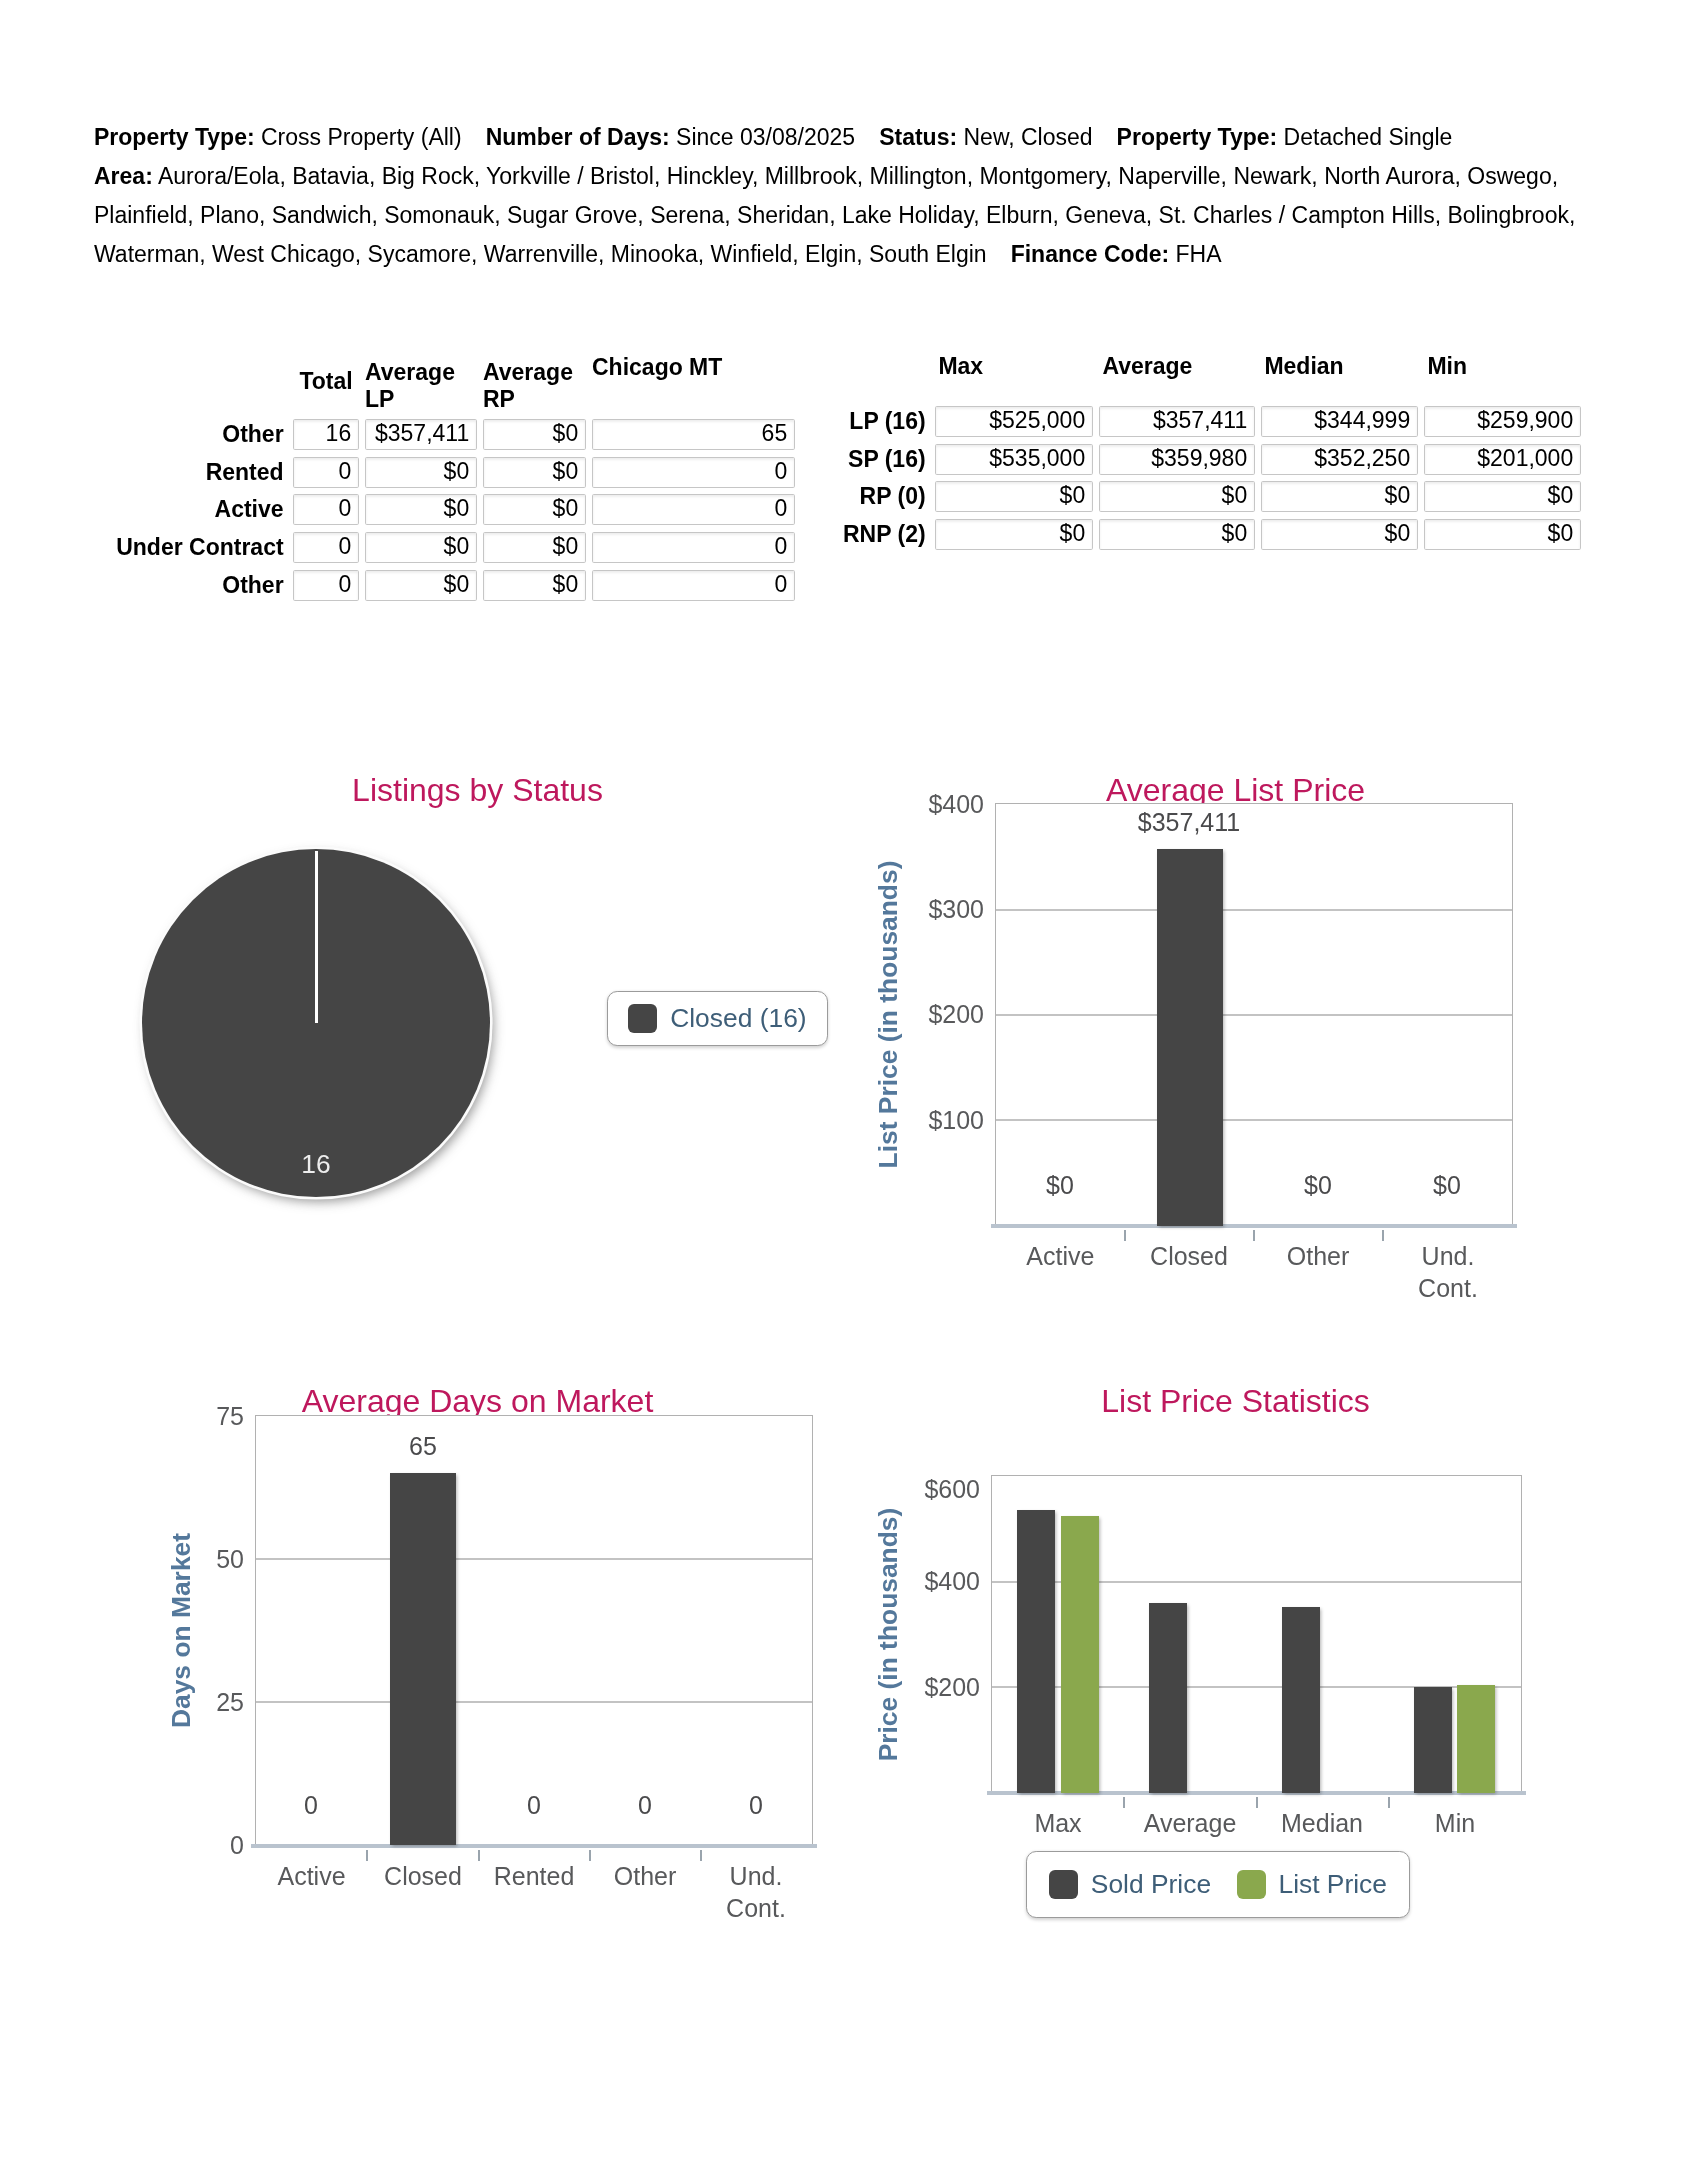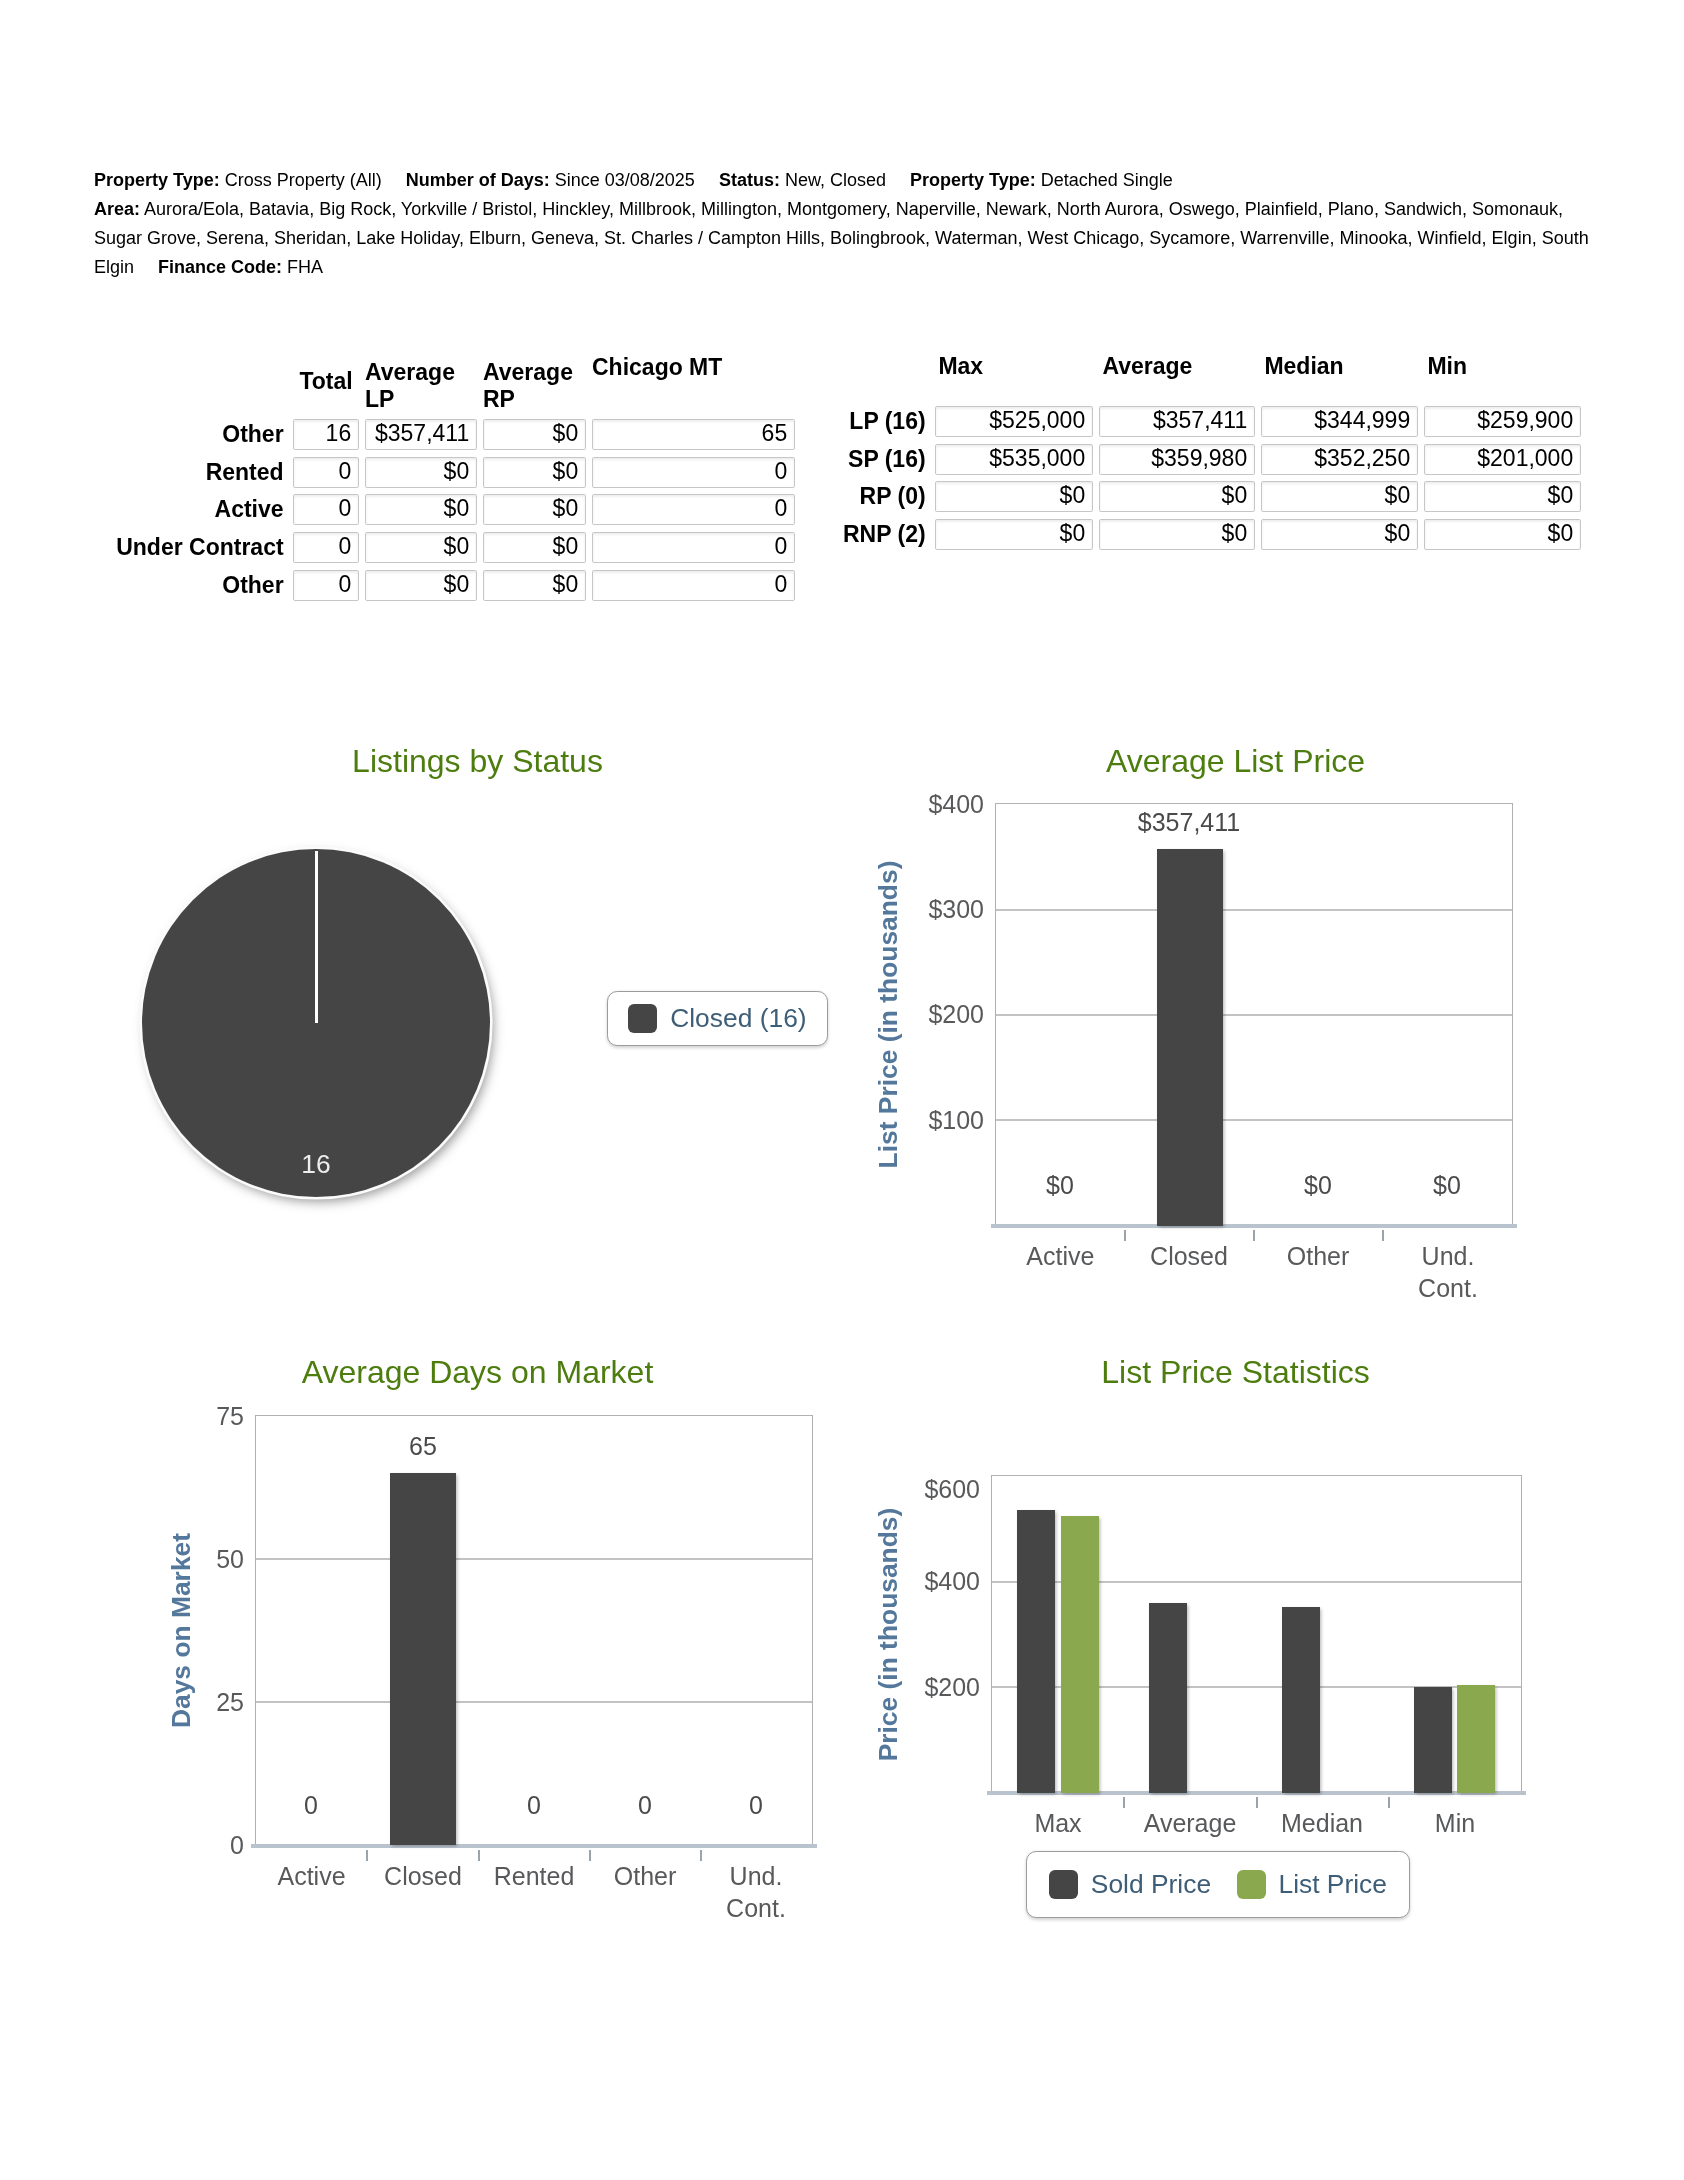--- a/index.html
+++ b/index.html
@@ -1,36 +1,36 @@
 <!DOCTYPE html>
 <html style="font-size:13.6px"><head>
 <meta charset="utf-8">
 <style>
   html,body{margin:0;padding:0;background:#fff;}
   #page{position:relative;width:1685px;height:2181px;background:#ffffff;overflow:hidden;
         font-family:"Liberation Sans",sans-serif;color:#000;}
   
-  #report-header{position:absolute;left:94px;top:118px;width:1506px;font-size:18px;line-height:29px;margin-top:48px;}
+  #report-header{position:absolute;left:94px;top:118px;width:1506px;font-size:23px;line-height:39px;}
   #report-header p{margin:0;}
   .seg{margin-right:24px;}
   .seg b{font-weight:bold;}
   
   .sumtable{position:absolute;display:grid;column-gap:6px;row-gap:6.8px;font-size:23px;}
   #status-table{left:94px;top:351px;grid-template-columns:193px 66px 112px 103px 203px;grid-template-rows:61px repeat(5,31px);}
   #price-table{left:801px;top:351px;grid-template-columns:128px 158px 156px 157px 157px;grid-template-rows:48px repeat(4,31px);}
   .thead{font-weight:bold;line-height:26.4px;align-self:end;}
   .thead.center{text-align:center;align-self:center;}
   .thead.twoline{white-space:pre-line;}
   .thead.topline{align-self:start;padding-top:3.4px;}
   .thead.lefthead{align-self:start;padding-top:1.7px;padding-left:3.4px;}
   .rowlabel{font-weight:bold;text-align:right;line-height:31px;padding-right:3.4px;white-space:nowrap;}
   .vbox{border:1.7px solid #c6c6c6;border-radius:1.7px;background:#fff;box-sizing:border-box;
         text-align:right;line-height:27px;padding:0 6.8px;box-shadow:inset 0 1.7px 2.6px rgba(0,0,0,0.08);}
   
-  .chart-title{position:absolute;font-size:32px;color:#4d7c0f;text-align:center;}
+  .chart-title{position:absolute;font-size:32px;color:#be185d;text-align:center;margin-top:29px;}
   .ylab{position:absolute;width:341px;text-align:center;font-size:26.4px;font-weight:bold;color:#54789b;
         transform:rotate(-90deg);white-space:nowrap;}
   
   .plot{position:absolute;border:1.7px solid #b1b1b1;border-bottom:none;background:#fff;}
   .gridline{position:absolute;left:0;width:100%;height:1.7px;background:#c3c3c3;}
   .axisline{position:absolute;left:-5.1px;right:-5.1px;height:4.3px;background:#b9c3ce;z-index:1;}
   .tickmark{position:absolute;width:1.7px;height:11px;background:#9aa4ad;}
   .ytick{position:absolute;width:136px;text-align:right;font-size:25px;color:#58595b;line-height:29px;}
   .catlab{position:absolute;width:136px;text-align:center;font-size:25px;color:#58595b;line-height:31.5px;white-space:pre-line;}
   .bar{position:absolute;bottom:0;z-index:2;box-shadow:1.7px 1.7px 3.4px rgba(0,0,0,0.3);}

